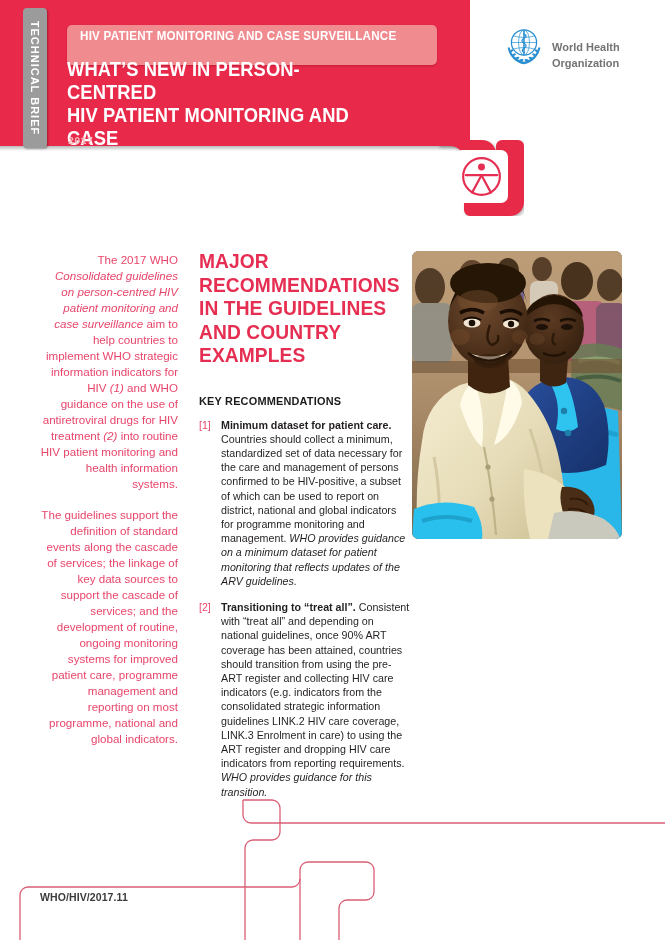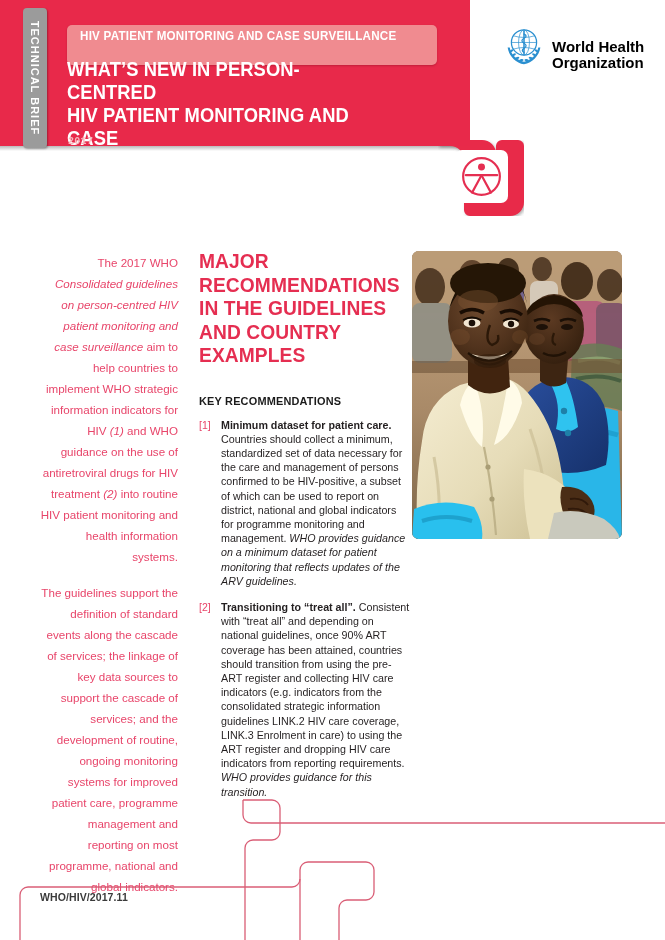--- a/index.html
+++ b/index.html
@@ -117,22 +117,22 @@
     top: 24px;
     width: 145px;
     height: 46px;
     z-index: 6;
     display: flex;
     align-items: center;
     gap: 7px;
   }
   #who-logo .who-emblem { flex: 0 0 auto; }
   #who-logo .who-wordmark {
-    color: #000000;
-    font-size: 15px;
+    color: #737373;
+    font-size: 11px;
     line-height: 16.5px;
     font-weight: bold;
     font-family: "Liberation Sans Narrow", "Liberation Sans", sans-serif;
     white-space: pre;
     margin-top: 16px;
   }
 
   
   #notch-shape {
     position: absolute;
@@ -163,21 +163,21 @@
 
   
   #left-column {
     position: absolute;
     left: 40px;
     top: 252px;
     width: 138px;
     text-align: right;
     color: #e8456a;
     font-size: 11.6px;
-    line-height: 21px;
+    line-height: 16px;
   }
   #left-column p { margin: 0 0 15px 0; }
   #left-column em { font-style: italic; }
 
   #mid-column {
     position: absolute;
     left: 199px;
     top: 250px;
     width: 212px;
   }

